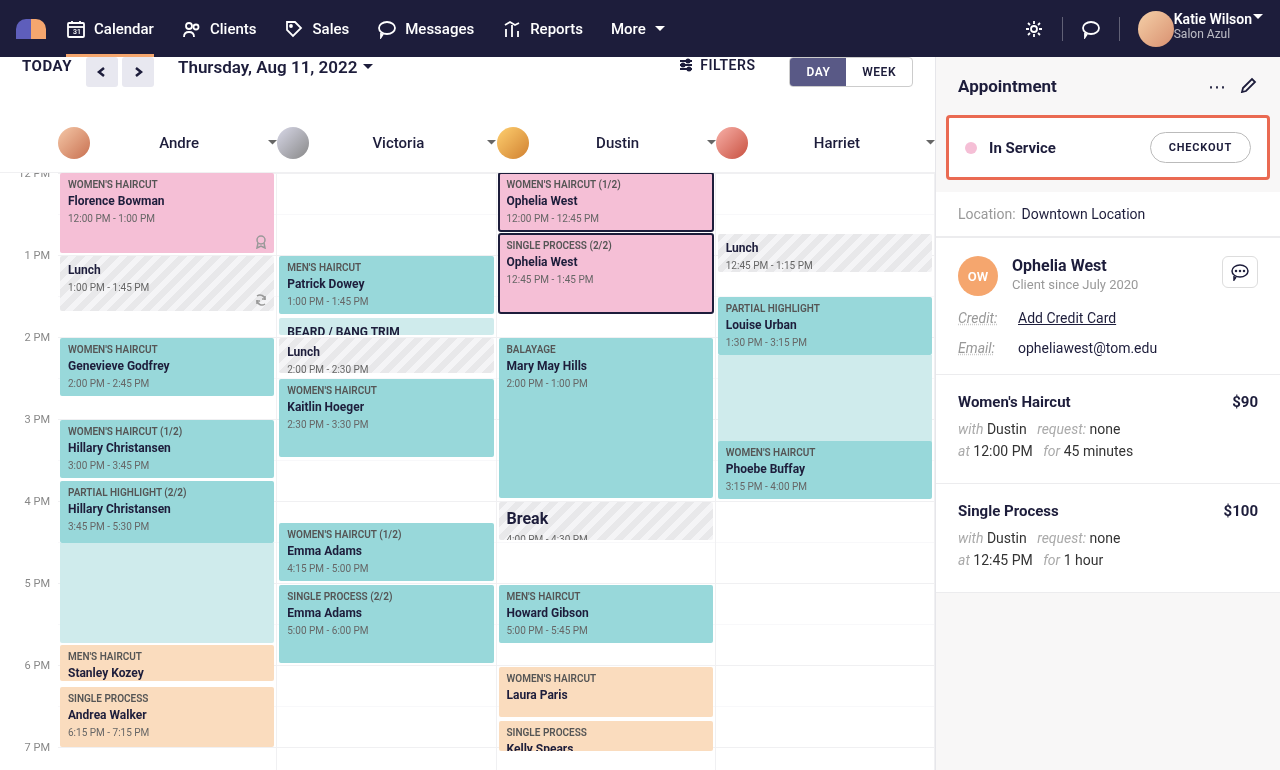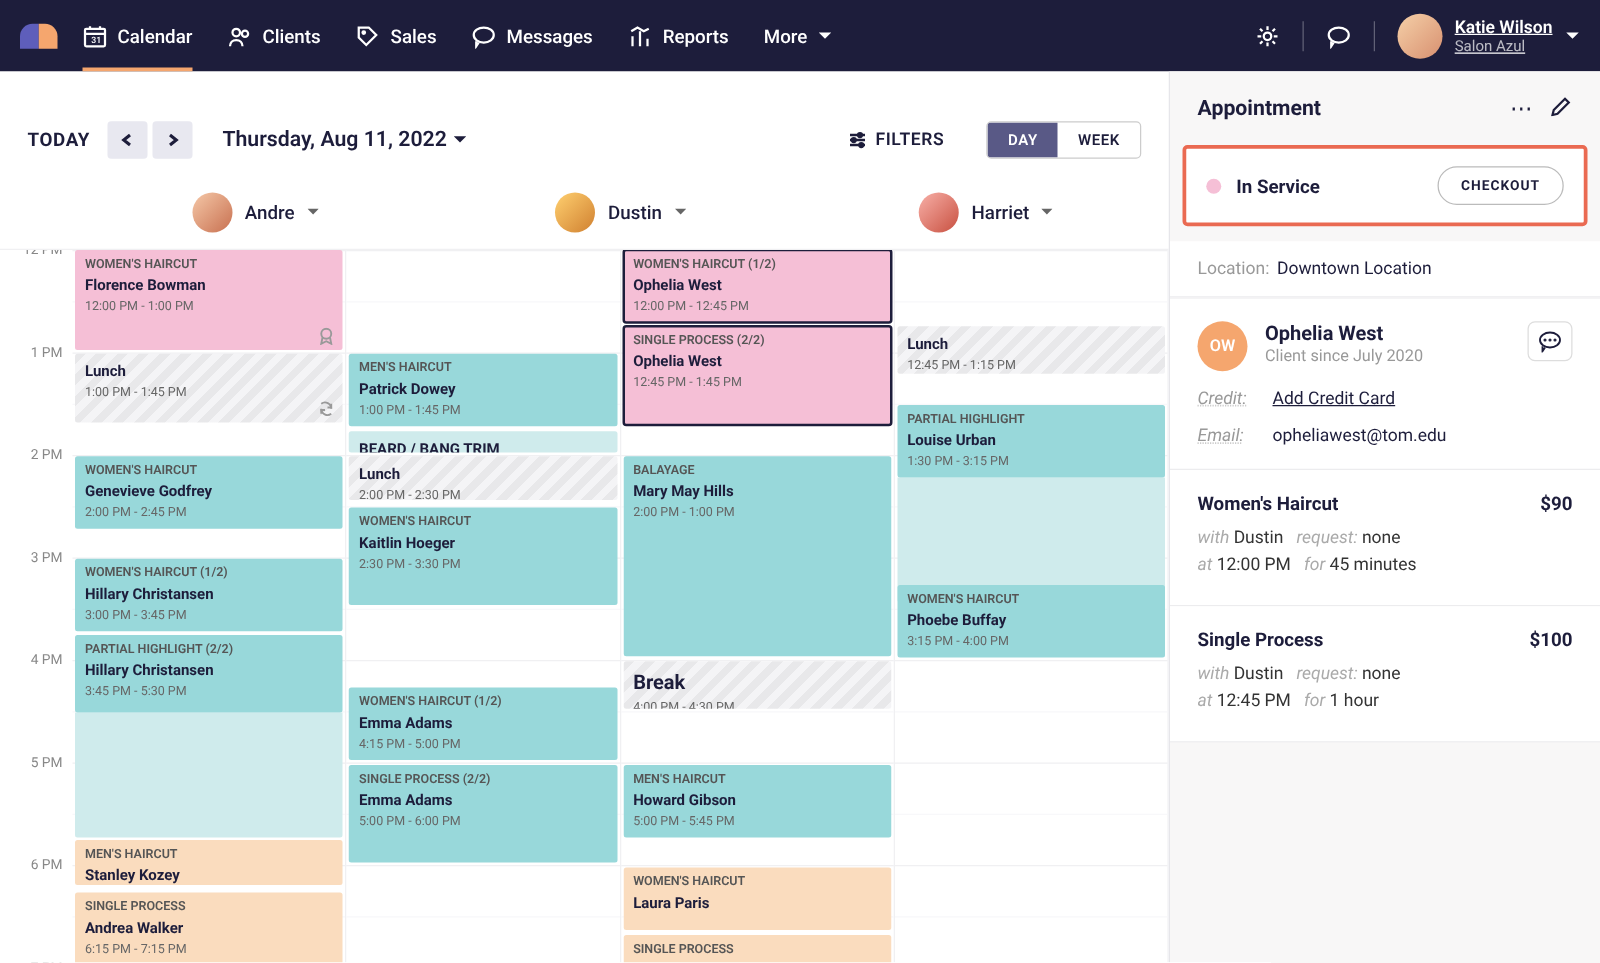--- a/index.html
+++ b/index.html
@@ -12,46 +12,46 @@
 .logo span:first-child { width: 15px; height: 20px; background: #5E5EBB; border-radius: 10px 0 0 0; }
 .logo span:last-child { width: 15px; height: 20px; background: #F5A66E; border-radius: 0 10px 0 0; }
 .navitems { display: flex; gap: 28px; flex: 1; }
 .navitem { display: flex; align-items: center; gap: 8px; font-size: 15px; font-weight: 500; cursor: pointer; color: #fff; }
 .navitem svg { width: 20px; height: 20px; fill: none; stroke: #fff; stroke-width: 1.8; }
 .navitem.active { position: relative; }
 .navitem.active::after { content: ''; position: absolute; bottom: -18px; left: 0; right: 0; height: 3px; background: #F5A66E; }
 .navright { display: flex; align-items: center; gap: 18px; }
 .nricon { width: 20px; height: 20px; cursor: pointer; stroke: #fff; fill: none; stroke-width: 1.8; }
 .divider { width: 1px; height: 24px; background: rgba(255,255,255,0.3); }
-.user { display: flex; align-items: center; gap: 10px; cursor: pointer; text-decoration: underline; }
+.user { display: flex; align-items: flex-start; cursor: pointer; }
 .avatar-top { width: 36px; height: 36px; border-radius: 50%; background: linear-gradient(135deg,#f5d0a8,#d89070); }
 .user-info .uname { font-size: 14px; font-weight: 600; }
 .user-info .usub { font-size: 12px; color: rgba(255,255,255,0.7); }
 
 
 .main { flex: 1; display: flex; overflow: hidden; }
 .cal-area { flex: 1; display: flex; flex-direction: column; overflow: hidden; border-right: 1px solid #e6e6ea; }
 
 
-.toolbar { height: 56px; display: flex; align-items: center; padding: 0 22px; gap: 14px; margin-top: 27px; }
+.toolbar { height: 56px; display: flex; align-items: flex-start; padding: 0 22px; gap: 14px; }
 .today-btn { font-size: 15px; font-weight: 700; color: #1D1D3B; cursor: pointer; letter-spacing: 0.5px; }
 .navbtns { display: flex; gap: 4px; }
 .navbtn { width: 32px; height: 30px; background: #E8E8F0; border-radius: 3px; display: flex; align-items: center; justify-content: center; cursor: pointer; }
 .navbtn svg { width: 12px; height: 12px; stroke: #1D1D3B; fill: none; stroke-width: 2.5; }
 .datelabel { font-size: 17px; font-weight: 600; color: #1D1D3B; cursor: pointer; display: flex; align-items: center; gap: 6px; margin-left: 10px; }
 .spacer { flex: 1; }
 .filters { display: flex; align-items: center; gap: 6px; font-size: 14px; font-weight: 600; cursor: pointer; letter-spacing:0.5px; }
 .viewswitch { display: flex; border: 1px solid #ccc; border-radius: 4px; overflow: hidden; margin-left: 20px; }
 .viewswitch div { padding: 7px 16px; font-size: 12px; font-weight: 600; cursor: pointer; letter-spacing: 0.5px; }
 .viewswitch .vactive { background: #595986; color: #fff; }
 
 
 .staffrow { display: flex; height: 60px; border-bottom: 1px solid #f0f0f2; }
 .timegutter { width: 58px; flex-shrink: 0; }
-.staffcell { flex: 1; display: flex; align-items: center; justify-content: center; gap: 10px; cursor: pointer; font-size: 15px; font-weight: 500; }
+.staffcell { flex: 1; display: flex; align-items: center; justify-content: space-between; gap: 10px; cursor: pointer; font-size: 15px; font-weight: 500; }
 .staffav { width: 32px; height: 32px; border-radius: 50%; background: linear-gradient(135deg,#f5c8a8,#c87050); }
 .staffav.a2 { background: linear-gradient(135deg,#d8d8e8,#888); }
 .staffav.a3 { background: linear-gradient(135deg,#ffd070,#d08030); }
 .staffav.a4 { background: linear-gradient(135deg,#f8b0a8,#c85040); }
 
 
 .gridwrap { flex: 1; overflow: hidden; display: flex; }
 .timelabels { width: 58px; flex-shrink: 0; position: relative; font-size: 11px; color: #888; }
 .timelabel { position: absolute; right: 8px; transform: translateY(-50%); }
 .cols { flex: 1; display: flex; position: relative; }
@@ -228,20 +228,27 @@
           <div class="vactive">DAY</div>
           <div>WEEK</div>
         </div>
       </div>
 
       <div class="staffrow">
         <div class="timegutter"></div>
         <div class="staffcell">
           <div class="staffav"></div>
           <span>Andre</span>
+          <svg style="width:9px;height:9px;fill:#666">
+              <path d="M0 2l4.5 4.5L9 2z"></path>
+            </svg>
+        </div>
+        <div class="staffcell">
+          <div class="staffav a2"></div>
+          <span>Victoria</span>
           <svg style="width:9px;height:9px;fill:#666">
               <path d="M0 2l4.5 4.5L9 2z"></path>
             </svg>
         </div>
         <div class="staffcell">
           <div class="staffav a3"></div>
           <span>Dustin</span>
           <svg style="width:9px;height:9px;fill:#666">
               <path d="M0 2l4.5 4.5L9 2z"></path>
             </svg>

